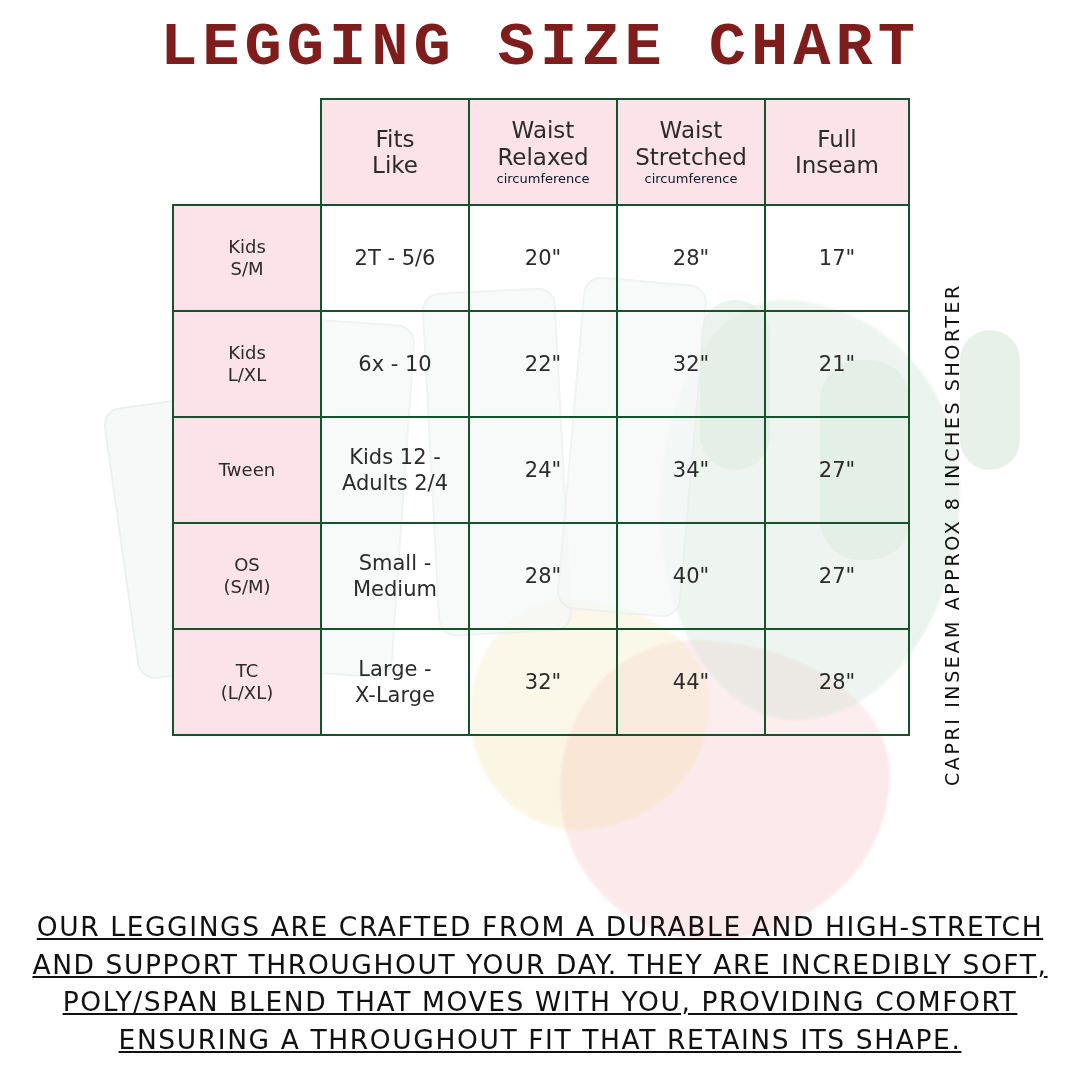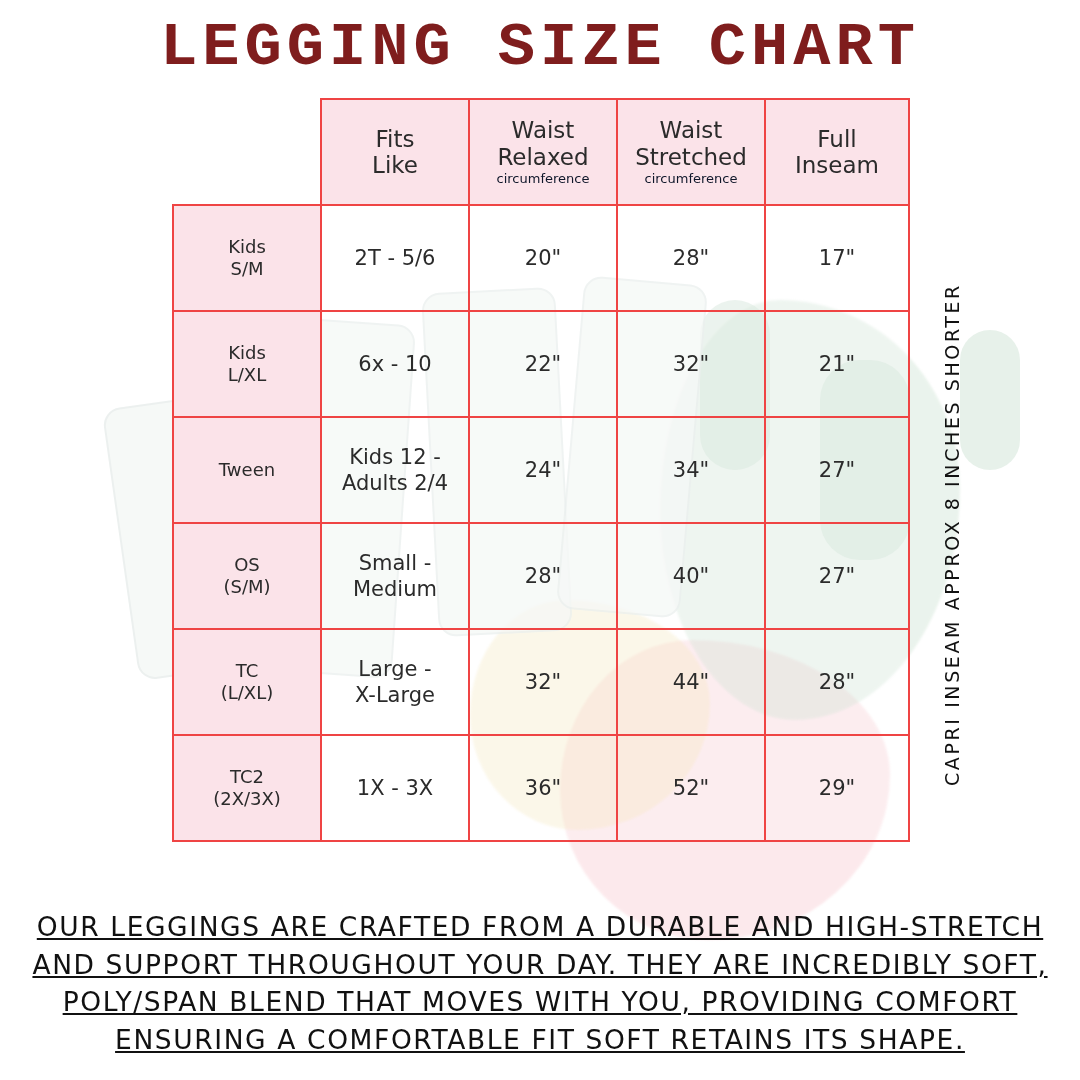--- a/index.html
+++ b/index.html
@@ -65,21 +65,21 @@
     left: 172px;
     width: 738px;
     z-index: 3;
   }
   table#size-chart {
     border-collapse: collapse;
     width: 738px;
     table-layout: fixed;
   }
   table#size-chart td, table#size-chart th {
-    border: 2px solid #ef4444;
+    border: 2px solid #14532d;
     text-align: center;
     vertical-align: middle;
     font-family: "DejaVu Sans", sans-serif;
     color: #2b2b2b;
     padding: 4px 2px;
   }
   .corner-blank {
     border: none !important;
     background: transparent;
   }
@@ -259,37 +259,24 @@
           <span>(L/XL)</span>
         </th>
         <td>
           <span>Large -</span><br>
           <span>X-Large</span>
         </td>
         <td>32"</td>
         <td>44"</td>
         <td>28"</td>
       </tr>
-      <tr>
-        <th class="rowhead">
-          <span>TC2</span><br>
-          <span>(2X/3X)</span>
-        </th>
-        <td>
-          <span>1X - 3X</span><br>
-          <span></span>
-        </td>
-        <td>36"</td>
-        <td>52"</td>
-        <td>29"</td>
-      </tr>
     </tbody>
   </table>
 </div>
 
 <div id="side-note">CAPRI INSEAM APPROX 8 INCHES SHORTER</div>
 
 <div id="footer">
   <div>OUR LEGGINGS ARE CRAFTED FROM A DURABLE AND HIGH-STRETCH</div>
   <div>AND SUPPORT THROUGHOUT YOUR DAY. THEY ARE INCREDIBLY SOFT,</div>
   <div>POLY/SPAN BLEND THAT MOVES WITH YOU, PROVIDING COMFORT</div>
-  <div>ENSURING A COMFORTABLE FIT SOFT RETAINS ITS SHAPE.</div>
+  <div>ENSURING A THROUGHOUT FIT THAT RETAINS ITS SHAPE.</div>
 </div>
 
 </body></html>

